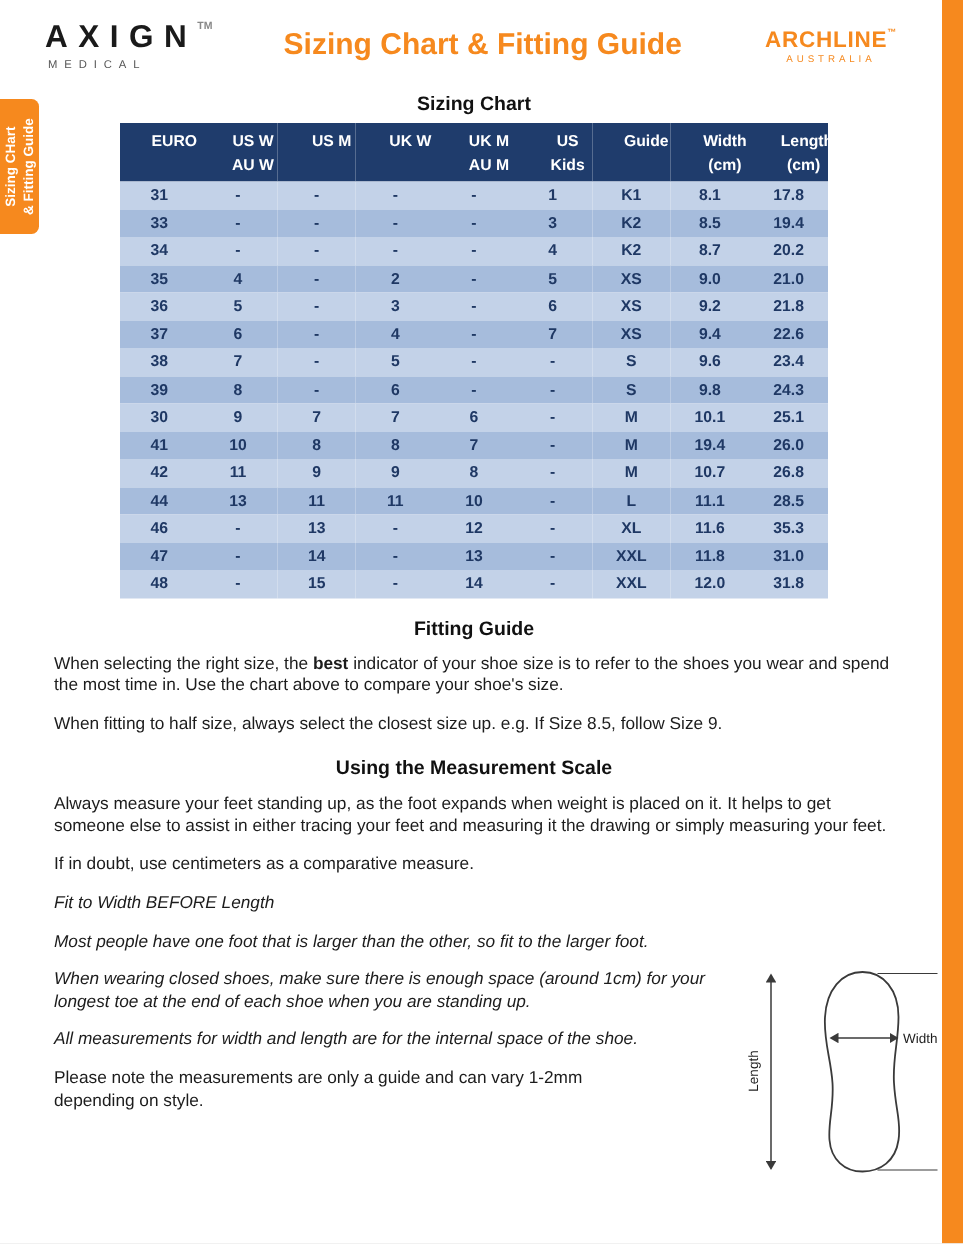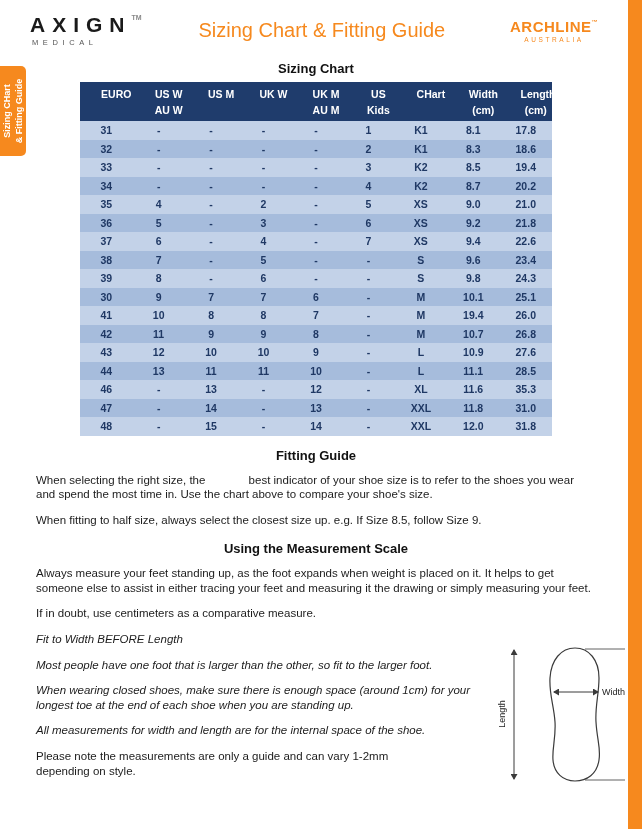--- a/index.html
+++ b/index.html
@@ -22,21 +22,21 @@
   .side-tab-inner{
     position:absolute;left:50%;top:50%;
     transform:translate(-50%,-50%) rotate(-90deg);
     white-space:nowrap;text-align:center;color:#fff;font-weight:bold;font-size:9px;line-height:1.35;
   }
   
   .header{display:flex;align-items:center;padding:14px 30px 6px 30px;}
   .axign-name{font-size:21px;font-weight:bold;letter-spacing:7px;color:#1a1a1a;line-height:1;}
   .axign-name sup{font-size:7px;letter-spacing:0;color:#888;vertical-align:top;}
   .axign-tag{font-size:7.5px;letter-spacing:4.6px;color:#555;margin-top:3px;padding-left:2px;}
-  .doc-title{flex:1;text-align:center;font-size:20px;font-weight:normal;color:var(--accent-orange);padding-right:8px;}
+  .doc-title{flex:1;text-align:center;font-size:20px;font-weight:bold;color:var(--accent-orange);padding-right:8px;}
   .archline{text-align:right;margin-right:14px;}
   .arch-name{font-size:15px;font-weight:bold;color:var(--accent-orange);letter-spacing:0.5px;line-height:1;}
   .arch-name sup{font-size:6px;vertical-align:top;}
   .arch-tag{font-size:6.5px;letter-spacing:2.6px;color:var(--accent-orange);margin-top:2px;text-align:center;}
   
   .content{padding:0 46px 0 36px;}
   .section-heading{text-align:center;font-weight:bold;font-size:13px;color:#111;}
   .h-sizing{margin:8px 0 6px;}
   .h-fitting{margin:12px 0 10px;text-align:center;}
   .h-measure{margin:14px 0 10px;}
@@ -46,21 +46,21 @@
   table.size-table th{
     background:var(--table-header-navy);color:#fff;vertical-align:top;
     padding:4px 1px 3px;font-size:10.5px;font-weight:bold;
   }
   table.size-table th div{line-height:16px;margin-left:20px;}
   table.size-table td{color:var(--cell-text);height:18.5px;padding:0 1px;}
   table.size-table tbody tr:nth-child(odd){background:var(--row-light);}
   table.size-table tbody tr:nth-child(even){background:var(--row-dark);}
   
   .para{font-size:11.5px;line-height:1.27;margin-bottom:11px;color:#1c1c1c;}
-  .para b{font-weight:normal;margin-left:40px;}
+  .para b{font-weight:bold;}
   .narrow{max-width:442px;font-style:italic;}
   .xnarrow{max-width:408px;}
   
   .foot-diagram{position:absolute;left:497px;top:644px;width:135px;height:140px;}
 </style>
 </head>
 <body>
 
 <div class="page">
 
@@ -106,21 +106,21 @@
               <div>UK W</div>
             </th>
             <th>
               <div>UK M</div>
               <div>AU M</div>
             </th>
             <th>
               <div>US Kids</div>
             </th>
             <th>
-              <div>CHart</div>
+              <div>Guide</div>
             </th>
             <th>
               <div>Width</div>
               <div>(cm)</div>
             </th>
             <th>
               <div>Length</div>
               <div>(cm)</div>
             </th>
           </tr>
@@ -129,31 +129,20 @@
           <tr>
             <td>31</td>
             <td>-</td>
             <td>-</td>
             <td>-</td>
             <td>-</td>
             <td>1</td>
             <td>K1</td>
             <td>8.1</td>
             <td>17.8</td>
-          </tr>
-          <tr>
-            <td>32</td>
-            <td>-</td>
-            <td>-</td>
-            <td>-</td>
-            <td>-</td>
-            <td>2</td>
-            <td>K1</td>
-            <td>8.3</td>
-            <td>18.6</td>
           </tr>
           <tr>
             <td>33</td>
             <td>-</td>
             <td>-</td>
             <td>-</td>
             <td>-</td>
             <td>3</td>
             <td>K2</td>
             <td>8.5</td>
@@ -250,31 +239,20 @@
           <tr>
             <td>42</td>
             <td>11</td>
             <td>9</td>
             <td>9</td>
             <td>8</td>
             <td>-</td>
             <td>M</td>
             <td>10.7</td>
             <td>26.8</td>
-          </tr>
-          <tr>
-            <td>43</td>
-            <td>12</td>
-            <td>10</td>
-            <td>10</td>
-            <td>9</td>
-            <td>-</td>
-            <td>L</td>
-            <td>10.9</td>
-            <td>27.6</td>
           </tr>
           <tr>
             <td>44</td>
             <td>13</td>
             <td>11</td>
             <td>11</td>
             <td>10</td>
             <td>-</td>
             <td>L</td>
             <td>11.1</td>

